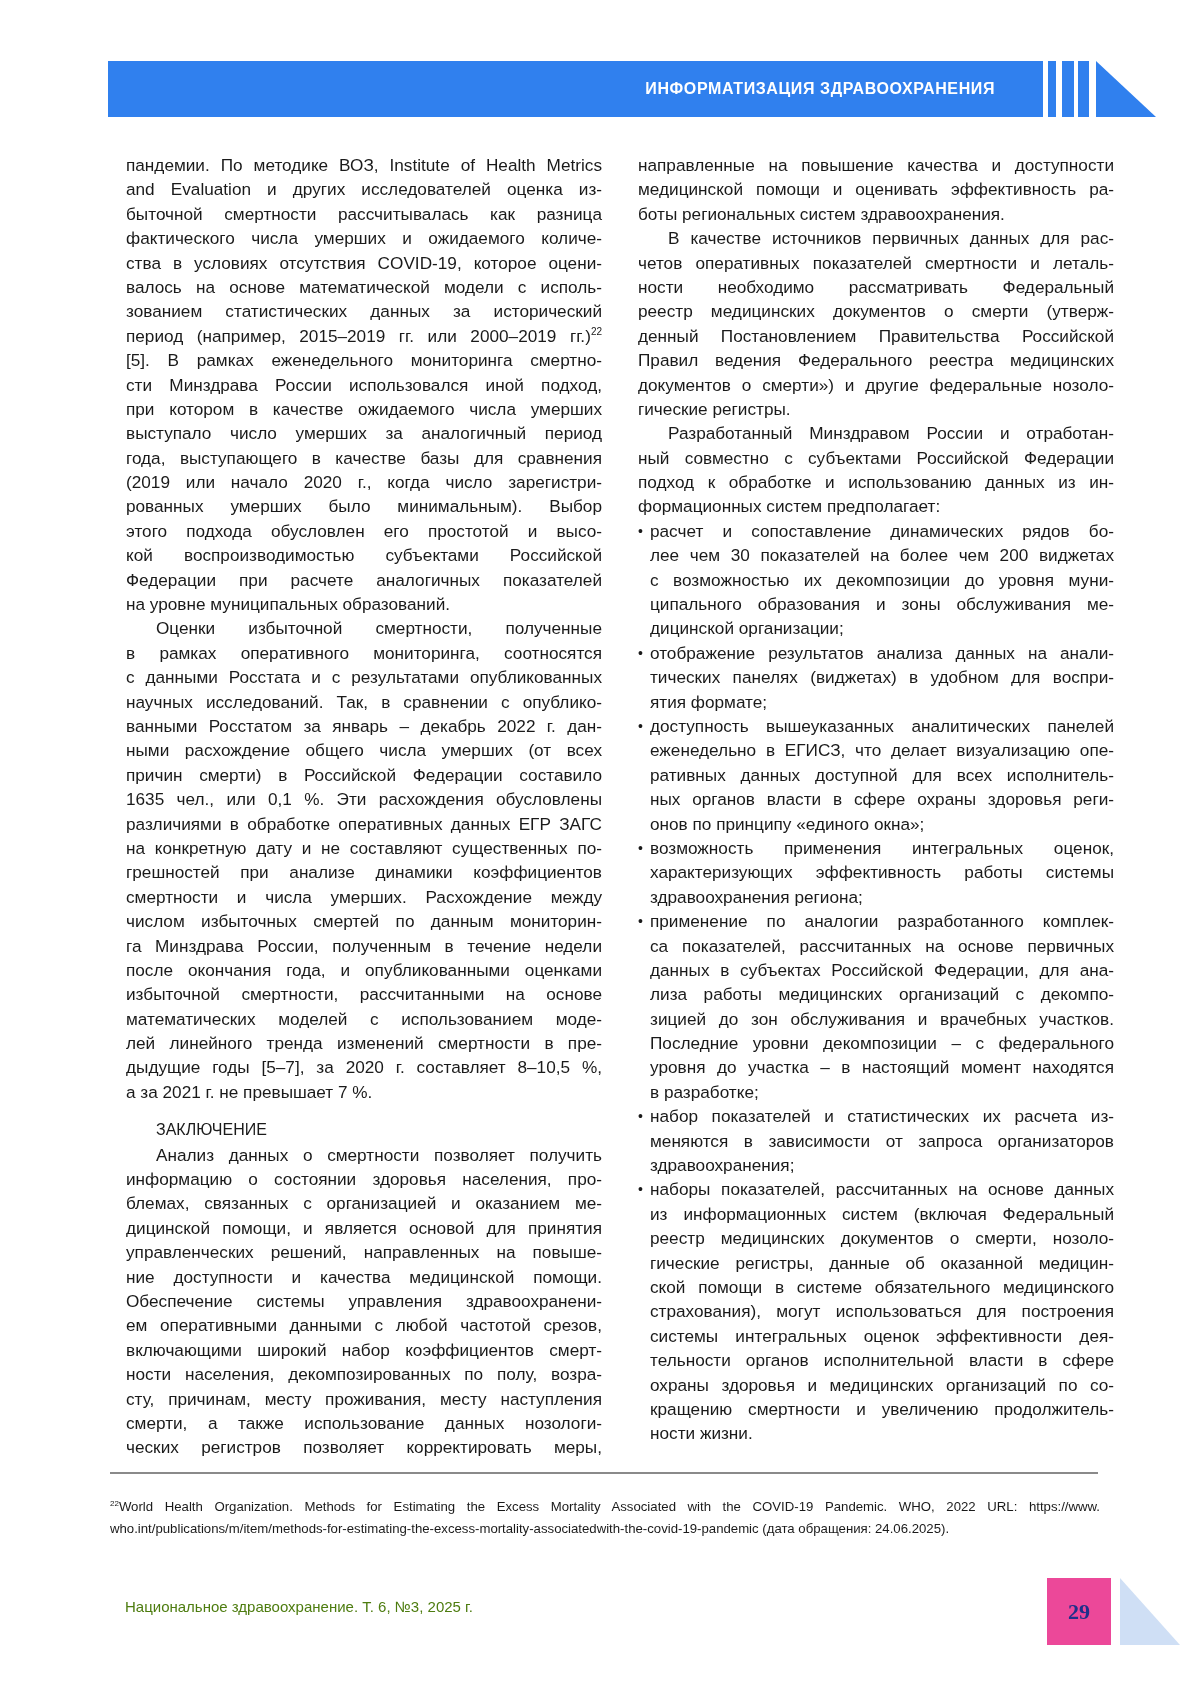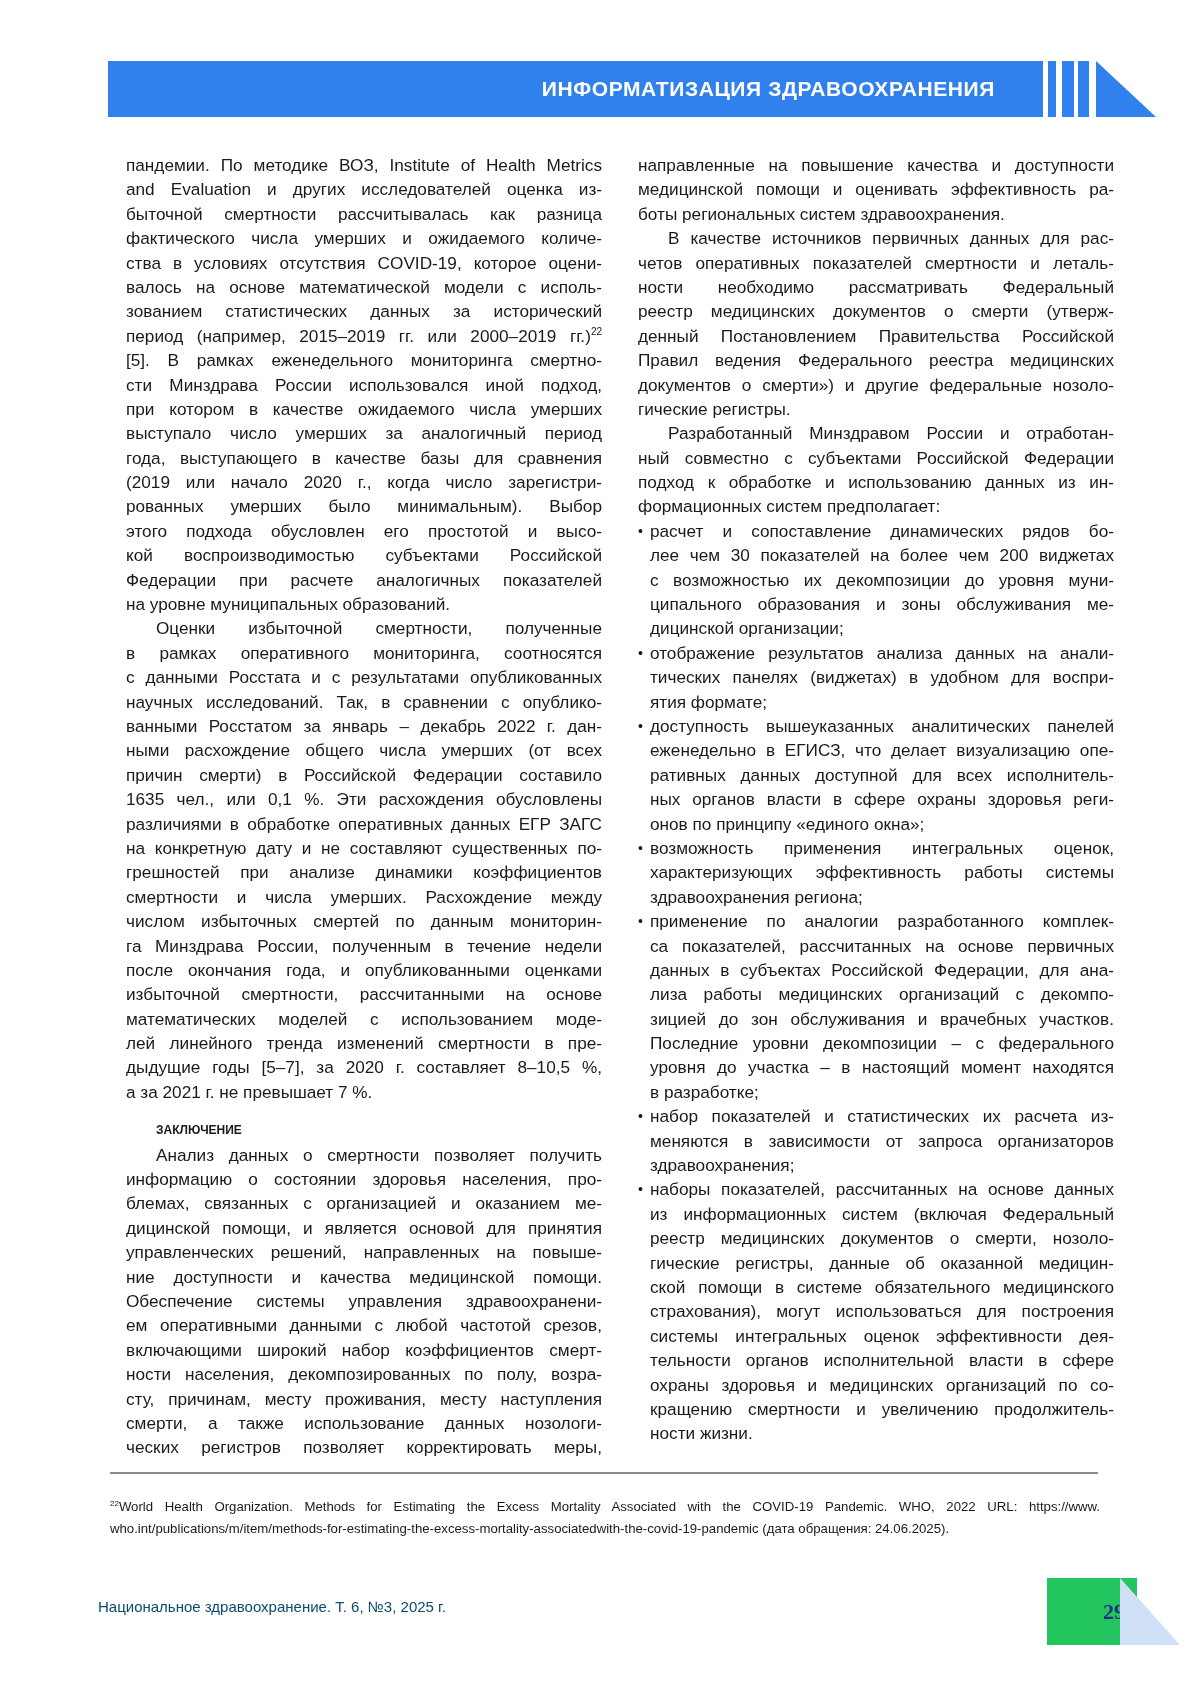--- a/index.html
+++ b/index.html
@@ -1,45 +1,45 @@
 <!DOCTYPE html>
 <html><head>
 <meta charset="utf-8">
 <style>
   html, body { margin: 0; padding: 0; background: #ffffff; }
   body { width: 1200px; height: 1697px; position: relative; overflow: hidden;
          font-family: "Liberation Sans", "DejaVu Sans", sans-serif; color: #1a1a1a; }
   .header-bar { position: absolute; left: 108px; top: 61px; width: 935px; height: 56px;
                 background: #3080ee; }
   .header-title { position: absolute; right: 48px; top: 0; line-height: 56px;
-                  color: #ffffff; font-size: 21px; font-weight: bold; letter-spacing: 0.6px; }
+                  color: #ffffff; font-size: 16px; font-weight: bold; letter-spacing: 0.6px; }
   .stripe { position: absolute; top: 61px; height: 56px; background: #3080ee; }
   .tri { position: absolute; width: 0; height: 0; }
   .col { position: absolute; top: 153px; width: 476px; font-size: 17.2px; margin-left: 16px; }
   .col.left { left: 110px; }
   .col.right { left: 622px; }
   .ln { height: 24.4px; line-height: 24.4px; white-space: nowrap; text-align: justify;
         text-align-last: justify; overflow: visible; }
   .ln.last { text-align-last: left; }
   .ln.ind { text-indent: 30px; }
   .ln.bl { padding-left: 12px; position: relative; }
   .ln.bl.first::before { content: "•"; position: absolute; left: 0; top: 0; font-size: 14px; }
   .gap { height: 14px; }
-  .heading { font-weight: bold; font-size: 12px; padding-left: 30px; height: 24.4px; line-height: 24.4px; }
+  .heading { font-weight: normal; font-size: 16px; padding-left: 30px; height: 24.4px; line-height: 24.4px; }
   sup { font-size: 10px; line-height: 0; vertical-align: 7px; }
   .rule { position: absolute; left: 110px; top: 1472px; width: 988px; height: 2px; background: #8a8a8a; }
   .footnote { position: absolute; left: 110px; top: 1480px; width: 990px; font-size: 13.2px;
               line-height: 22px; color: #1a1a1a; font-family: "Liberation Sans Narrow", "Liberation Sans", sans-serif; margin-top: 16px; }
   .footnote .fl { white-space: nowrap; text-align: justify; text-align-last: justify; }
   .footnote .fl.last { text-align-last: left; }
   .footnote sup { font-size: 8px; vertical-align: 5px; }
-  .journal { position: absolute; left: 98px; top: 1598px; font-size: 15px; color: #0c4a6e; }
-  .pagebox { position: absolute; left: 1047px; top: 1578px; width: 46px; height: 67px;
-             background: #22c55e; text-align: center; line-height: 67px;
-             font-family: "Liberation Serif", serif; font-weight: bold; font-size: 22px; color: #1f2f8a; padding-left: 44px; }
+  .journal { position: absolute; left: 125px; top: 1598px; font-size: 15px; color: #4d7c0f; }
+  .pagebox { position: absolute; left: 1047px; top: 1578px; width: 64px; height: 67px;
+             background: #ec4899; text-align: center; line-height: 67px;
+             font-family: "Liberation Serif", serif; font-weight: bold; font-size: 22px; color: #1f2f8a; }
 </style>
 </head>
 <body>
 
 <div class="header-bar">
   <span class="header-title">ИНФОРМАТИЗАЦИЯ ЗДРАВООХРАНЕНИЯ</span>
 </div>
 <div class="stripe" style="left:1048px;width:8px;"></div>
 <div class="stripe" style="left:1062px;width:12px;"></div>
 <div class="stripe" style="left:1078px;width:11px;"></div>

